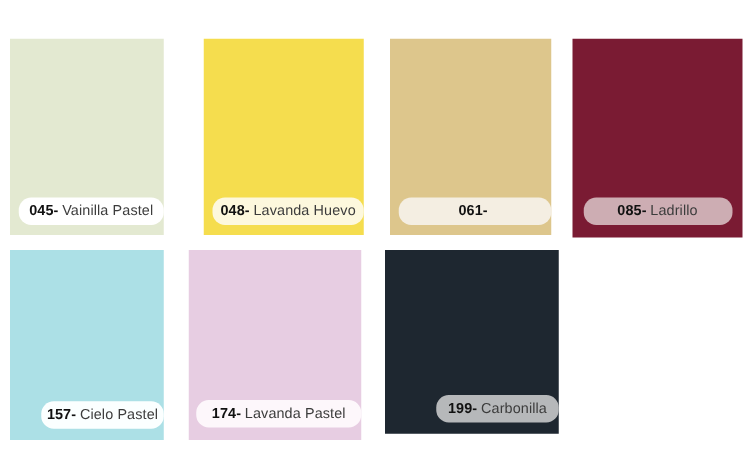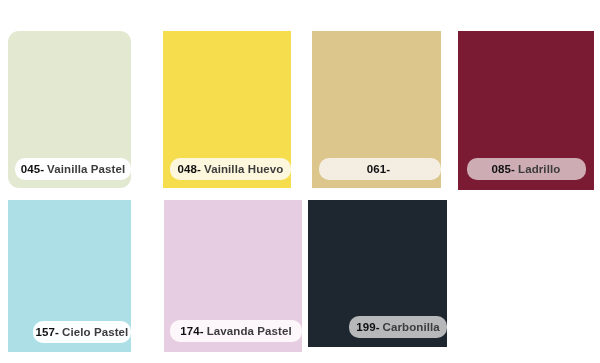--- a/index.html
+++ b/index.html
@@ -42,33 +42,33 @@
     font-size: 11.5px;
     letter-spacing: 0.1px;
     overflow: hidden;
   }
   .swatch-code {
     font-weight: bold;
     color: #111111;
     margin-right: 3px;
   }
   .swatch-name {
-    font-weight: bold;
+    font-weight: normal;
     color: #3c3c3c;
   }
 
   
   
-  #sw-0 { left: 8px;   top: 31px;  width: 123px; height: 157px; border-radius: 11px; }
+  #sw-0 { left: 8px;   top: 31px;  width: 123px; height: 157px; }
   #sw-1 { left: 163px; top: 31px;  width: 128px; height: 157px; }
   #sw-2 { left: 312px; top: 31px;  width: 129px; height: 157px; }
   #sw-3 { left: 458px; top: 31px;  width: 136px; height: 159px; }
   
   #sw-4 { left: 8px;   top: 200px; width: 123px; height: 152px; }
-  #sw-5 { left: 164px; top: 200px; width: 138px; height: 152px; }
+  #sw-5 { left: 151px; top: 200px; width: 138px; height: 152px; }
   #sw-6 { left: 308px; top: 200px; width: 139px; height: 147px; }
 
   
   #sw-0 .swatch-label { margin: 0 0 8px 7px;  width: 133px; }
   #sw-1 .swatch-label { margin: 0 0 8px 7px;  width: 129px; }
   #sw-2 .swatch-label { margin: 0 0 8px 7px;  width: 132px; }
   #sw-3 .swatch-label { margin: 0 auto 10px auto; width: 119px; }
   #sw-4 .swatch-label { margin: 0 0 9px 25px; width: 118px; }
   #sw-5 .swatch-label { margin: 0 0 10px 6px; width: 133px; }
   #sw-6 .swatch-label { margin: 0 auto 9px auto; width: 134px; }
@@ -81,21 +81,21 @@
   <div class="swatch" id="sw-0" style="background: rgb(227, 233, 209);">
     <div class="swatch-label" style="background: rgb(255, 255, 255);">
       <span class="swatch-code">045-</span>
       <span class="swatch-name">Vainilla Pastel</span>
     </div>
   </div>
 
   <div class="swatch" id="sw-1" style="background: rgb(245, 221, 78);">
     <div class="swatch-label" style="background: rgb(253, 248, 221);">
       <span class="swatch-code">048-</span>
-      <span class="swatch-name">Vainilla Huevo</span>
+      <span class="swatch-name">Lavanda Huevo</span>
     </div>
   </div>
 
   <div class="swatch" id="sw-2" style="background: rgb(221, 198, 140);">
     <div class="swatch-label" style="background: rgb(244, 238, 226);">
       <span class="swatch-code">061-</span>
     </div>
   </div>
 
   <div class="swatch" id="sw-3" style="background: rgb(122, 27, 51);">

